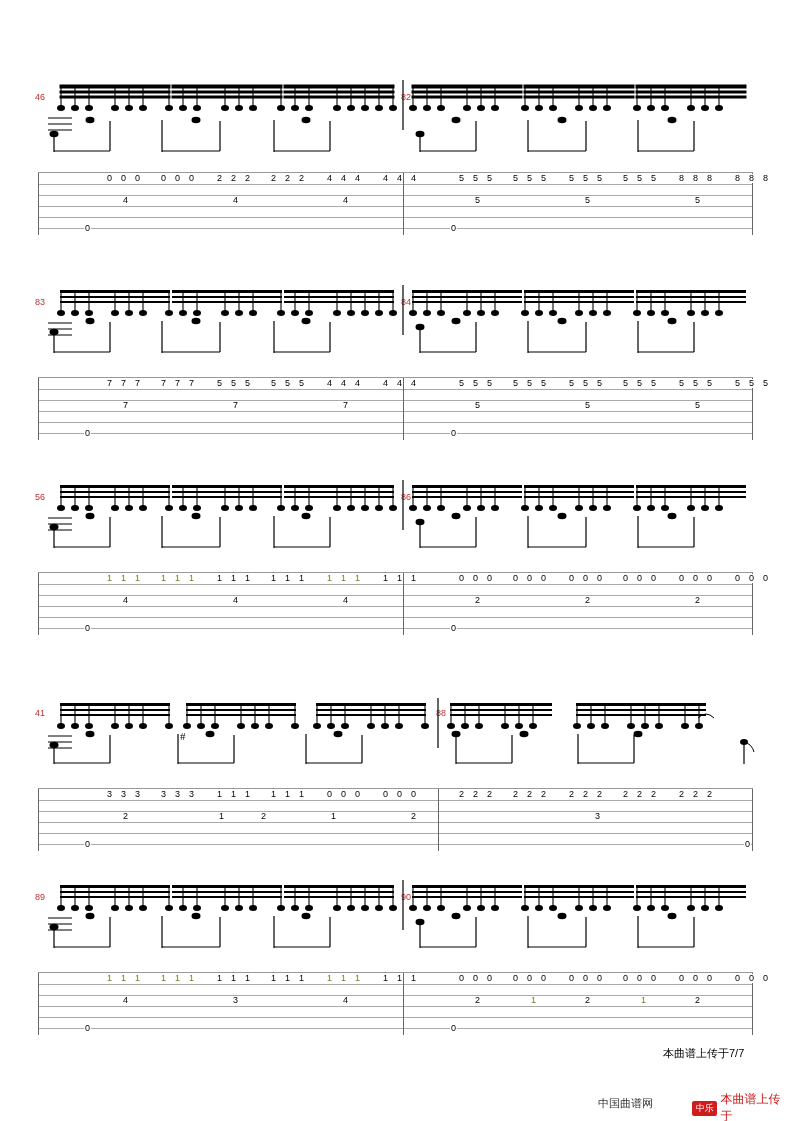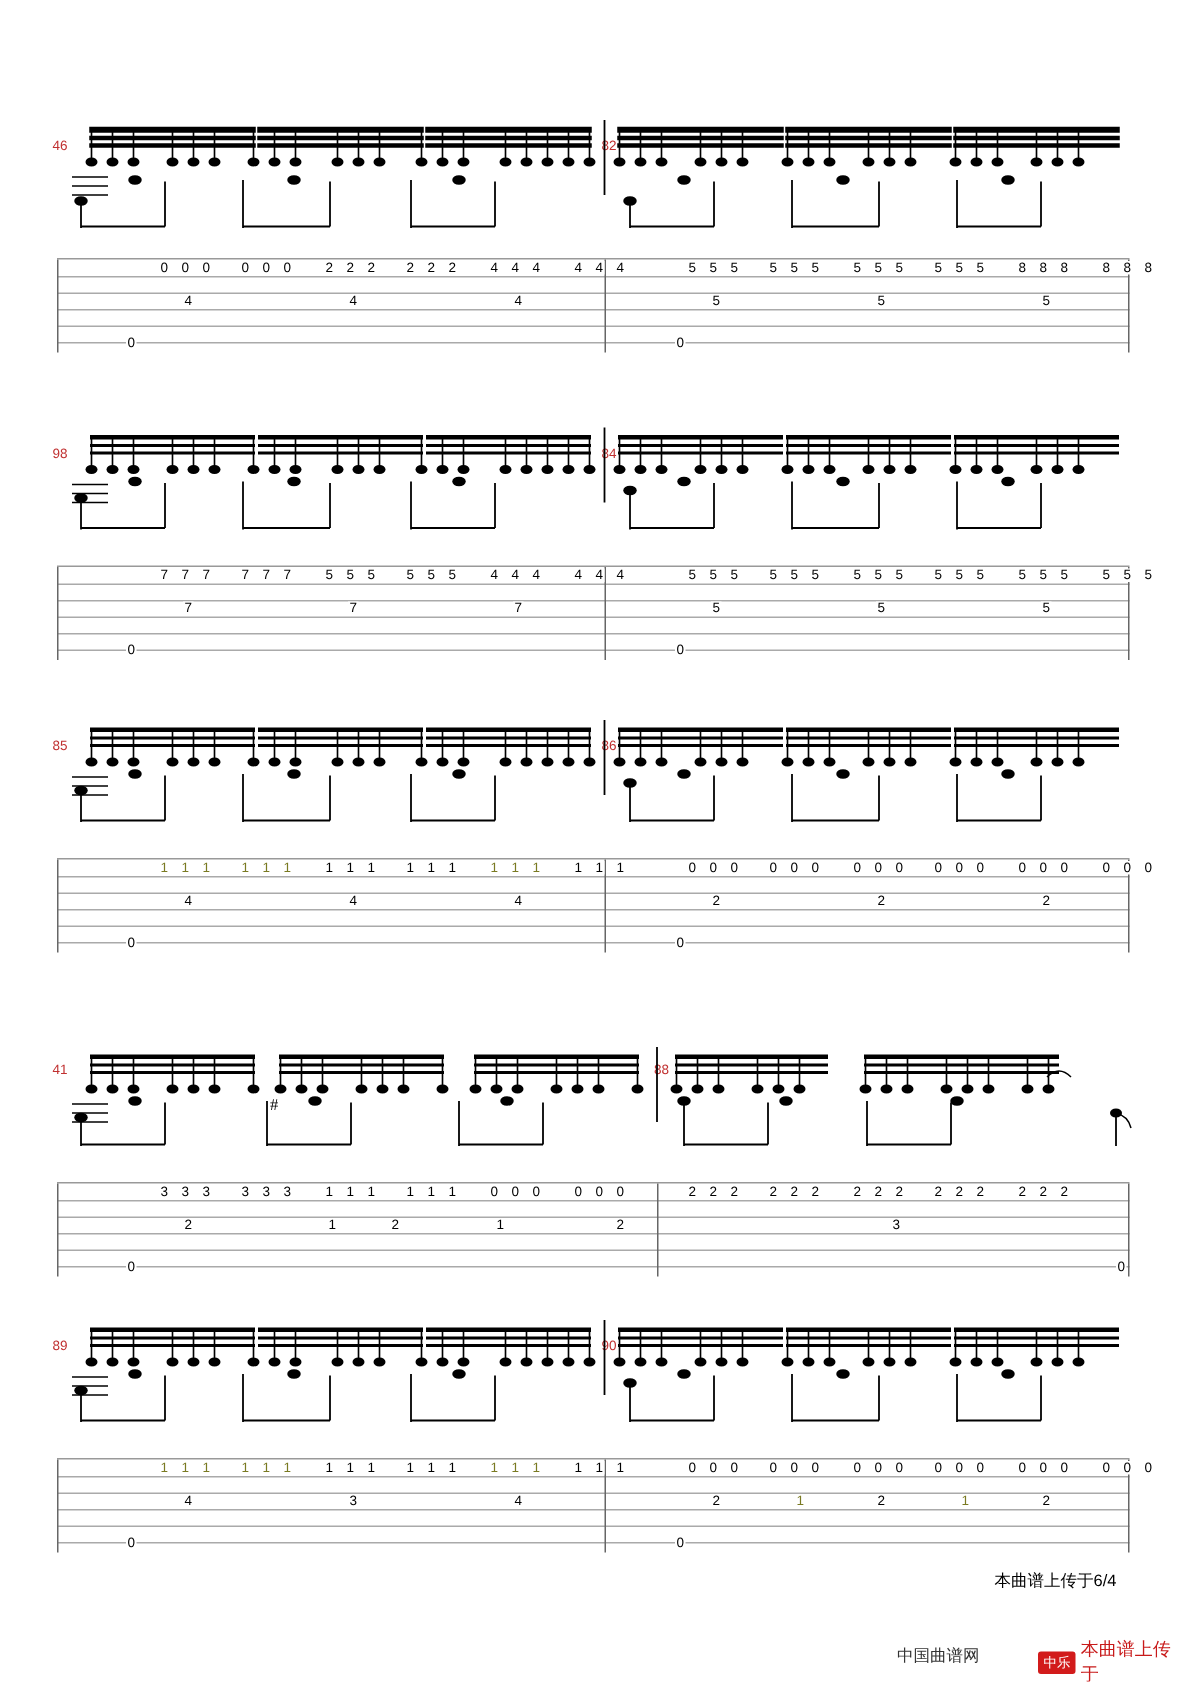--- a/index.html
+++ b/index.html
@@ -274,21 +274,21 @@
           <span class="tabnum" style="left: 436px; top: 23px;">5</span>
           <span class="tabnum" style="left: 546px; top: 23px;">5</span>
           <span class="tabnum" style="left: 656px; top: 23px;">5</span>
           <span class="tabnum" style="left: 46px; top: 51px;">0</span>
           <span class="tabnum" style="left: 412px; top: 51px;">0</span>
         </div>
     </div>
   </div>
 
   <div class="system" style="top:277px;">
-    <span class="measure-num" style="left:-3px;top:20px;">98</span>
+    <span class="measure-num" style="left:-3px;top:20px;">83</span>
     <span class="measure-num" style="left:363px;top:20px;">84</span>
     <svg class="notes" width="715" height="105">
       <g stroke="#000" stroke-width="1" fill="none">
         <line x1="365" y1="8" x2="365" y2="58" stroke-width="1.2"></line>
         <line x1="10" y1="46" x2="34" y2="46"></line>
           <line x1="10" y1="52" x2="34" y2="52"></line>
           <line x1="10" y1="58" x2="34" y2="58"></line>
       </g>
       <g fill="#000">
         <rect x="22" y="13" width="110" height="3"></rect>
@@ -471,21 +471,21 @@
           <span class="tabnum" style="left: 436px; top: 23px;">5</span>
           <span class="tabnum" style="left: 546px; top: 23px;">5</span>
           <span class="tabnum" style="left: 656px; top: 23px;">5</span>
           <span class="tabnum" style="left: 46px; top: 51px;">0</span>
           <span class="tabnum" style="left: 412px; top: 51px;">0</span>
         </div>
     </div>
   </div>
 
   <div class="system" style="top:472px;">
-    <span class="measure-num" style="left:-3px;top:20px;">85</span>
+    <span class="measure-num" style="left:-3px;top:20px;">56</span>
     <span class="measure-num" style="left:363px;top:20px;">86</span>
     <svg class="notes" width="715" height="105">
       <g stroke="#000" stroke-width="1" fill="none">
         <line x1="365" y1="8" x2="365" y2="58" stroke-width="1.2"></line>
         <line x1="10" y1="46" x2="34" y2="46"></line>
           <line x1="10" y1="52" x2="34" y2="52"></line>
           <line x1="10" y1="58" x2="34" y2="58"></line>
       </g>
       <g fill="#000">
         <rect x="22" y="13" width="110" height="3"></rect>
@@ -1055,21 +1055,21 @@
           <span class="tabnum" style="left: 546px; top: 23px;">2</span>
           <span class="tabnum olive" style="left: 602px; top: 23px;">1</span>
           <span class="tabnum" style="left: 656px; top: 23px;">2</span>
           <span class="tabnum" style="left: 46px; top: 51px;">0</span>
           <span class="tabnum" style="left: 412px; top: 51px;">0</span>
         </div>
     </div>
   </div>
 
   <div class="footer-title" style="left:663px;top:1046px;">
-    <span>本曲谱上传于</span><span>6/4</span>
+    <span>本曲谱上传于</span><span>7/7</span>
   </div>
 
   <div class="footer-note" style="left:598px;top:1096px;">中国曲谱网</div>
 
   <div class="logo-box" style="left:692px;top:1091px;">
     <span class="logo-mark">中乐</span>
     <span class="logo-text">本曲谱上传于</span>
   </div>
 
 </div>

